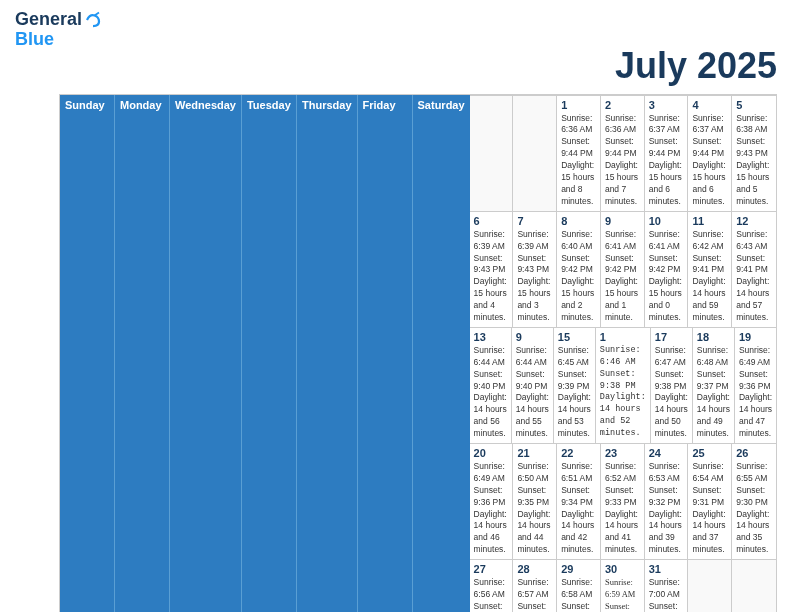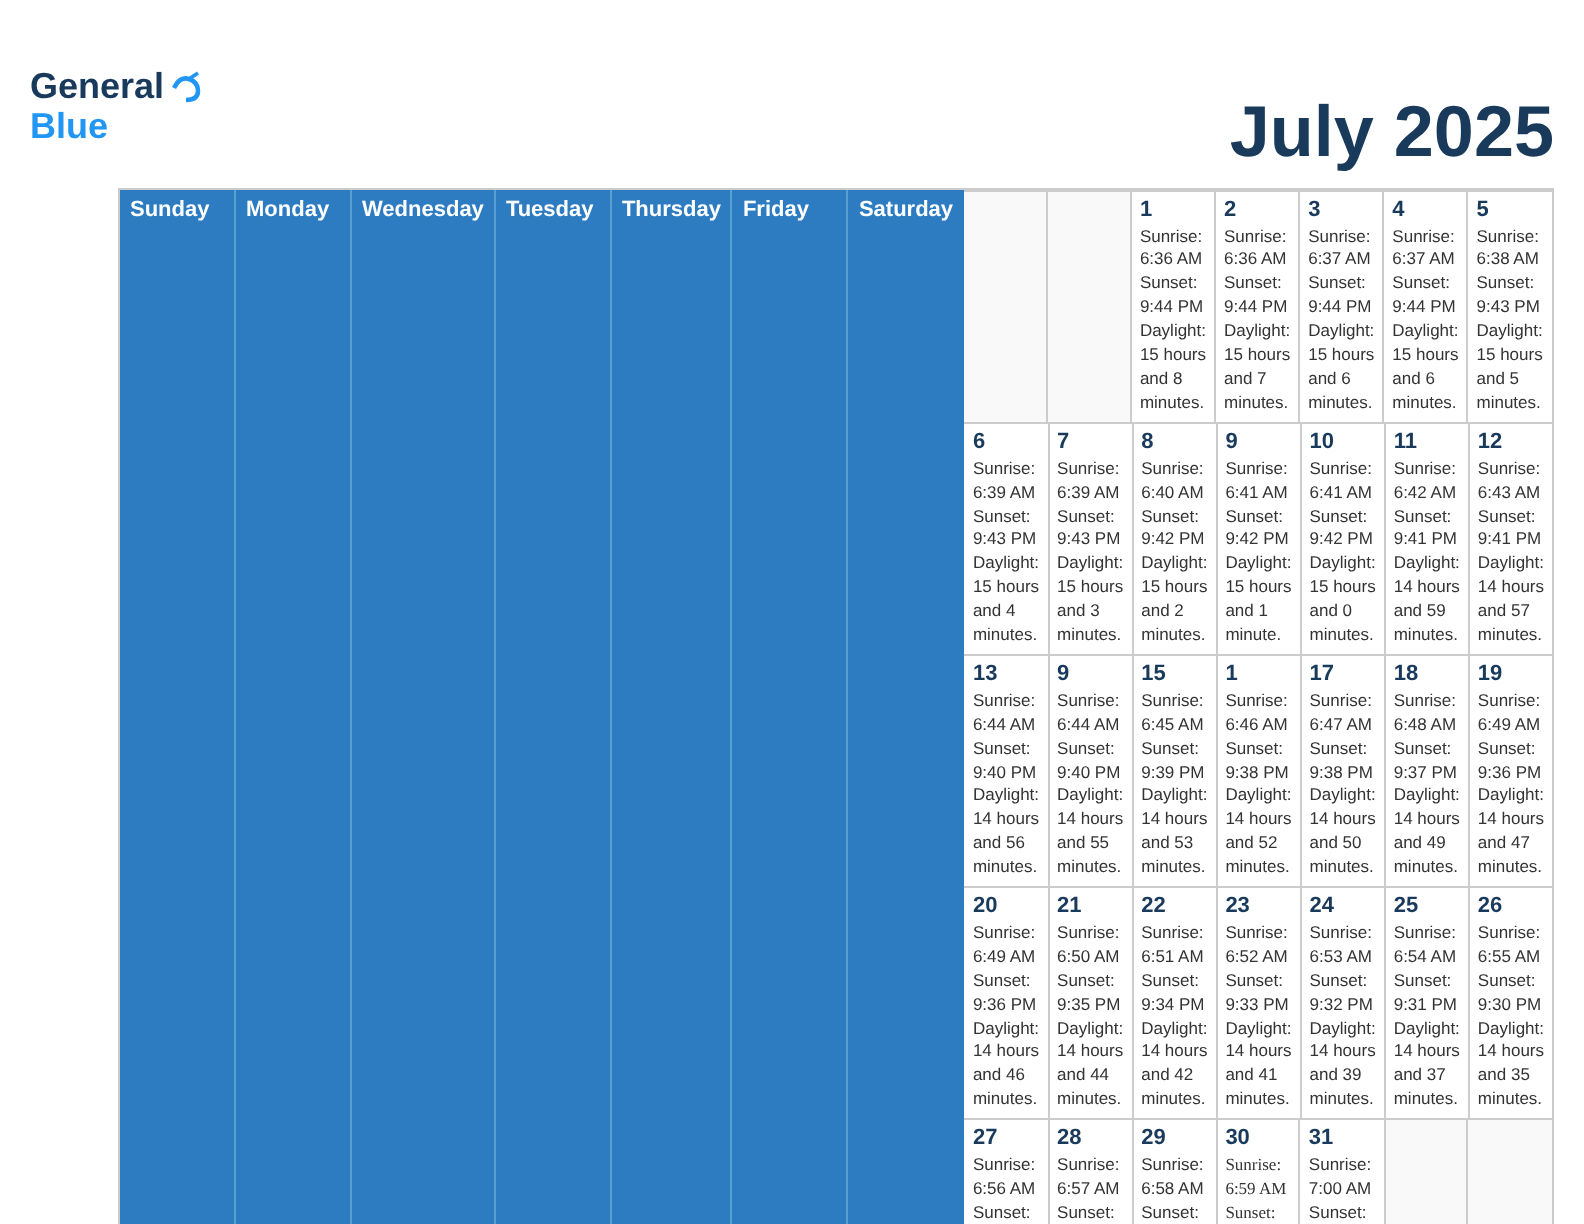--- a/index.html
+++ b/index.html
@@ -19,21 +19,20 @@
     }
     .header {
       display: flex;
       justify-content: space-between;
       align-items: flex-start;
       margin-bottom: 8px;
     }
     .logo {
       display: flex;
       align-items: flex-start;
-      margin-top: 24px;
     }
     .logo-text {
       font-size: 18px;
       font-weight: bold;
       color: #1a3a5c;
       line-height: 1.1;
     }
     .logo-icon {
       width: 18px;
       height: 18px;
@@ -253,21 +252,21 @@
           </div>
           <div class="cal-cell">
             <div class="day-num">15</div>
             <div class="day-info" style="white-space: pre-line;">Sunrise: 6:45 AM
 Sunset: 9:39 PM
 Daylight: 14 hours
 and 53 minutes.</div>
           </div>
           <div class="cal-cell">
             <div class="day-num">1</div>
-            <div class="day-info" style="white-space: pre-line;">Sunrise: 6:46 AM
+            <div class="day-info" style="white-space: pre-line; font-family: Liberation Mono, monospace;">Sunrise: 6:46 AM
 Sunset: 9:38 PM
 Daylight: 14 hours
 and 52 minutes.</div>
           </div>
           <div class="cal-cell">
             <div class="day-num">17</div>
             <div class="day-info" style="white-space: pre-line;">Sunrise: 6:47 AM
 Sunset: 9:38 PM
 Daylight: 14 hours
 and 50 minutes.</div>

